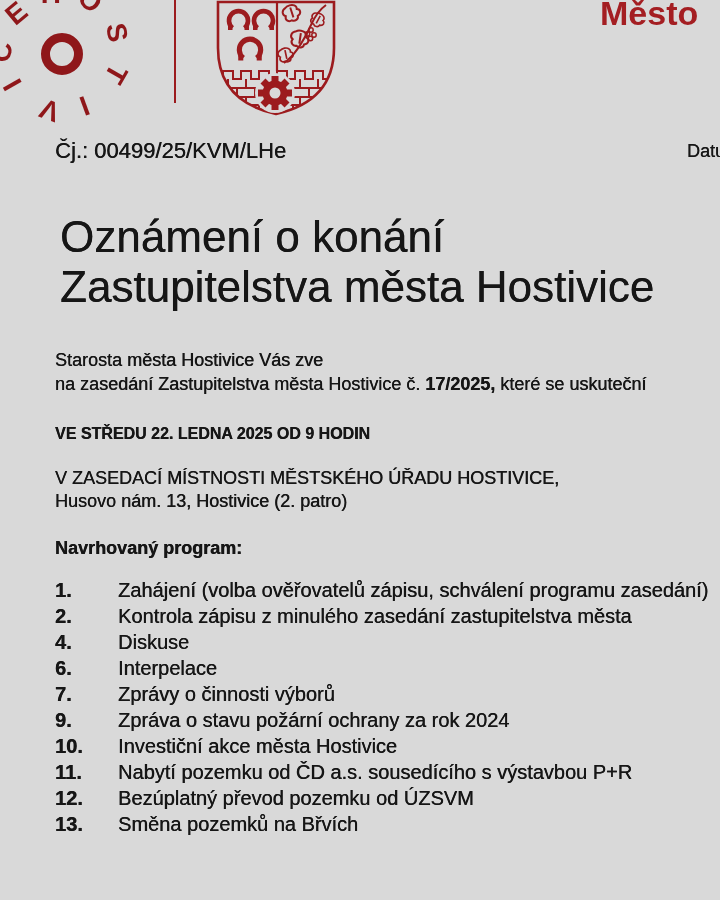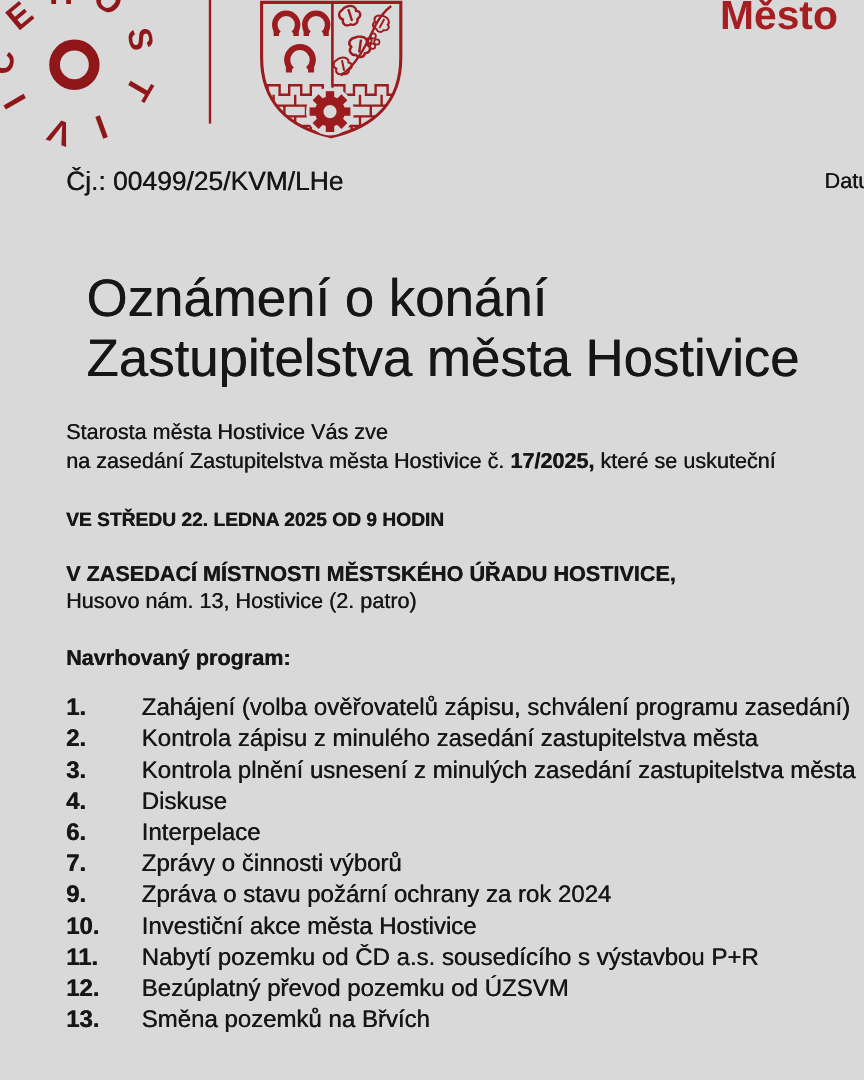--- a/index.html
+++ b/index.html
@@ -34,25 +34,25 @@
     position:absolute;left:41px;top:33px;width:24px;height:24px;
     border:9px solid var(--logo-red);border-radius:50%;
   }
   .separator{position:absolute;left:174px;top:0;width:2px;height:103px;background:var(--red);}
   .coat{position:absolute;left:214px;top:0;}
   
   .brand{position:absolute;left:600px;top:-4px;font-size:34px;line-height:34px;font-weight:700;color:var(--brand-red);white-space:nowrap;text-shadow:none;}
   .ref{position:absolute;left:55px;top:142px;font-size:22px;line-height:18px;white-space:nowrap;}
   .date{position:absolute;left:687px;top:142px;font-size:18px;line-height:18px;white-space:nowrap;}
   
-  .title{position:absolute;left:56px;top:208px;margin:16px;font-size:44px;line-height:50px;font-weight:400;letter-spacing:0;white-space:nowrap;}
+  .title{position:absolute;left:56px;top:208px;margin:4px;font-size:44px;line-height:50px;font-weight:400;letter-spacing:0;white-space:nowrap;}
   .intro{position:absolute;left:55px;top:349px;font-size:18px;line-height:23.5px;white-space:nowrap;}
   .when{position:absolute;left:55px;top:422px;font-size:16px;line-height:24px;font-weight:700;white-space:nowrap;}
   .where{position:absolute;left:55px;top:467px;font-size:18px;line-height:23px;white-space:nowrap;}
-  .where .bold{font-weight:700;}
+  .where .bold{font-weight:400;}
   .prog-head{position:absolute;left:55px;top:537px;font-size:18px;line-height:23px;font-weight:700;white-space:nowrap;}
   .prog-list{position:absolute;left:55px;top:577px;margin:0;padding:0;list-style:none;}
   .prog-list li{height:26px;line-height:26px;font-size:20px;white-space:nowrap;}
   .prog-list .num{display:inline-block;width:63px;font-weight:700;}
   b{font-weight:700;}
 </style>
 </head>
 <body>
 
 <div class="page">
@@ -175,23 +175,20 @@
 
   <div class="prog-head">Navrhovaný program:</div>
   <ul class="prog-list">
     <li>
       <span class="num">1.</span><span class="txt">Zahájení (volba ověřovatelů zápisu, schválení programu zasedání)</span>
     </li>
       <li>
       <span class="num">2.</span><span class="txt">Kontrola zápisu z minulého zasedání zastupitelstva města</span>
     </li>
       <li>
-      <span class="num">3.</span><span class="txt">Kontrola plnění usnesení z minulých zasedání zastupitelstva města</span>
-    </li>
-      <li>
       <span class="num">4.</span><span class="txt">Diskuse</span>
     </li>
       <li>
       <span class="num">6.</span><span class="txt">Interpelace</span>
     </li>
       <li>
       <span class="num">7.</span><span class="txt">Zprávy o činnosti výborů</span>
     </li>
       <li>
       <span class="num">9.</span><span class="txt">Zpráva o stavu požární ochrany za rok 2024</span>

